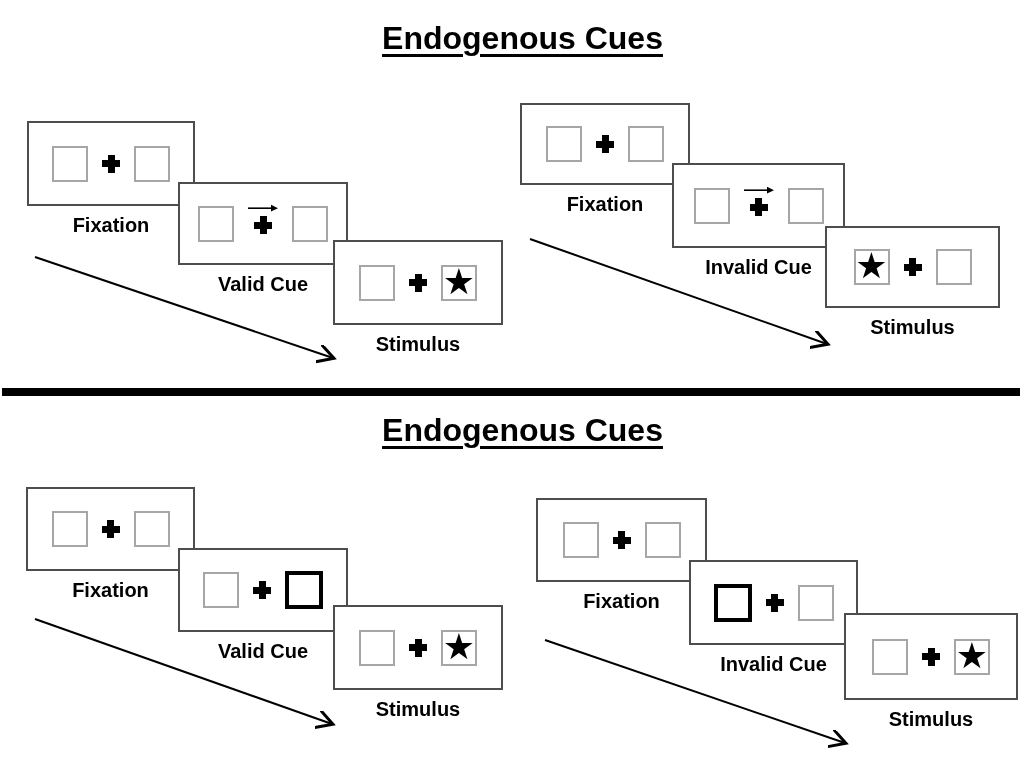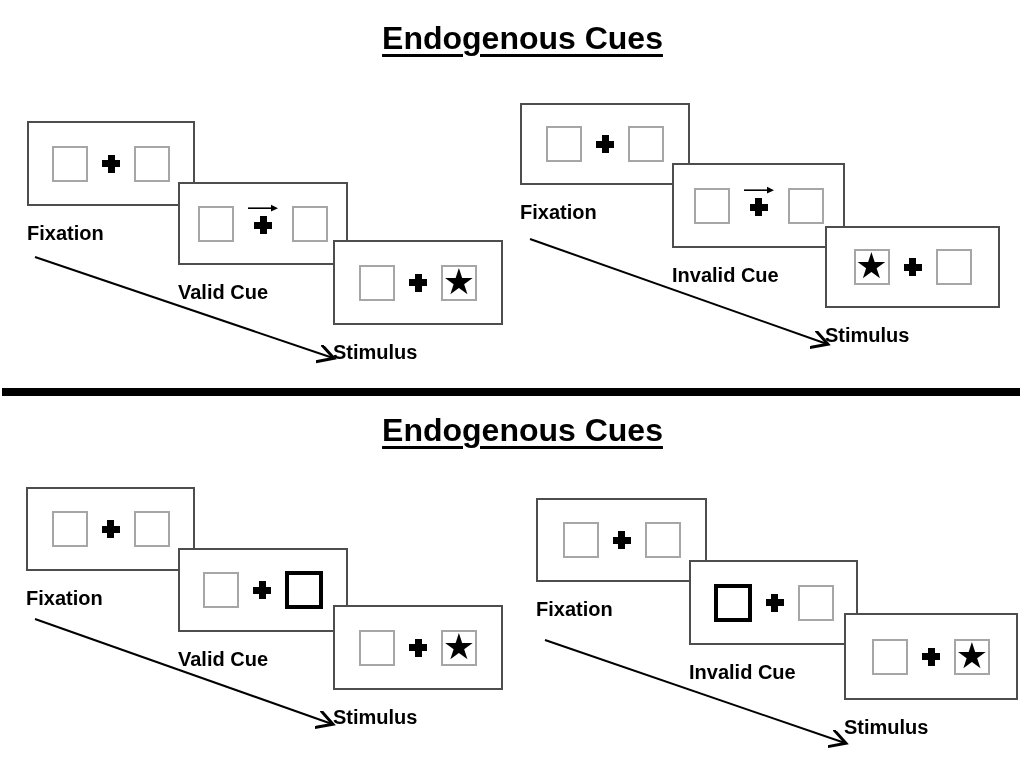--- a/index.html
+++ b/index.html
@@ -28,21 +28,21 @@
   .plus{position:relative;width:18px;height:18px;flex:0 0 auto;}
   .plus::before{content:"";position:absolute;left:0;top:5.5px;width:18px;height:7px;background:#000;}
   .plus::after{content:"";position:absolute;top:0;left:5.5px;width:7px;height:18px;background:#000;}
   .cuestack{display:flex;flex-direction:column;align-items:center;gap:3px;transform:translateY(-5px);}
   .cuearrow{display:block;}
   .star{
     font-family:"DejaVu Sans",sans-serif;font-size:36px;line-height:30px;
     color:#000;transform:translateY(-1px);
   }
   .flabel{
-    margin-top:16px;font-weight:bold;font-size:20px;line-height:1.1;
+    margin-top:8px;text-align:center;font-weight:bold;font-size:20px;line-height:1.1;
     white-space:nowrap;
   }
   .tarrow{position:absolute;overflow:visible;}
 </style>
 </head>
 <body>
 
 <div class="canvas">
 
   <h1 class="title" style="top:20px;">Endogenous Cues</h1>

